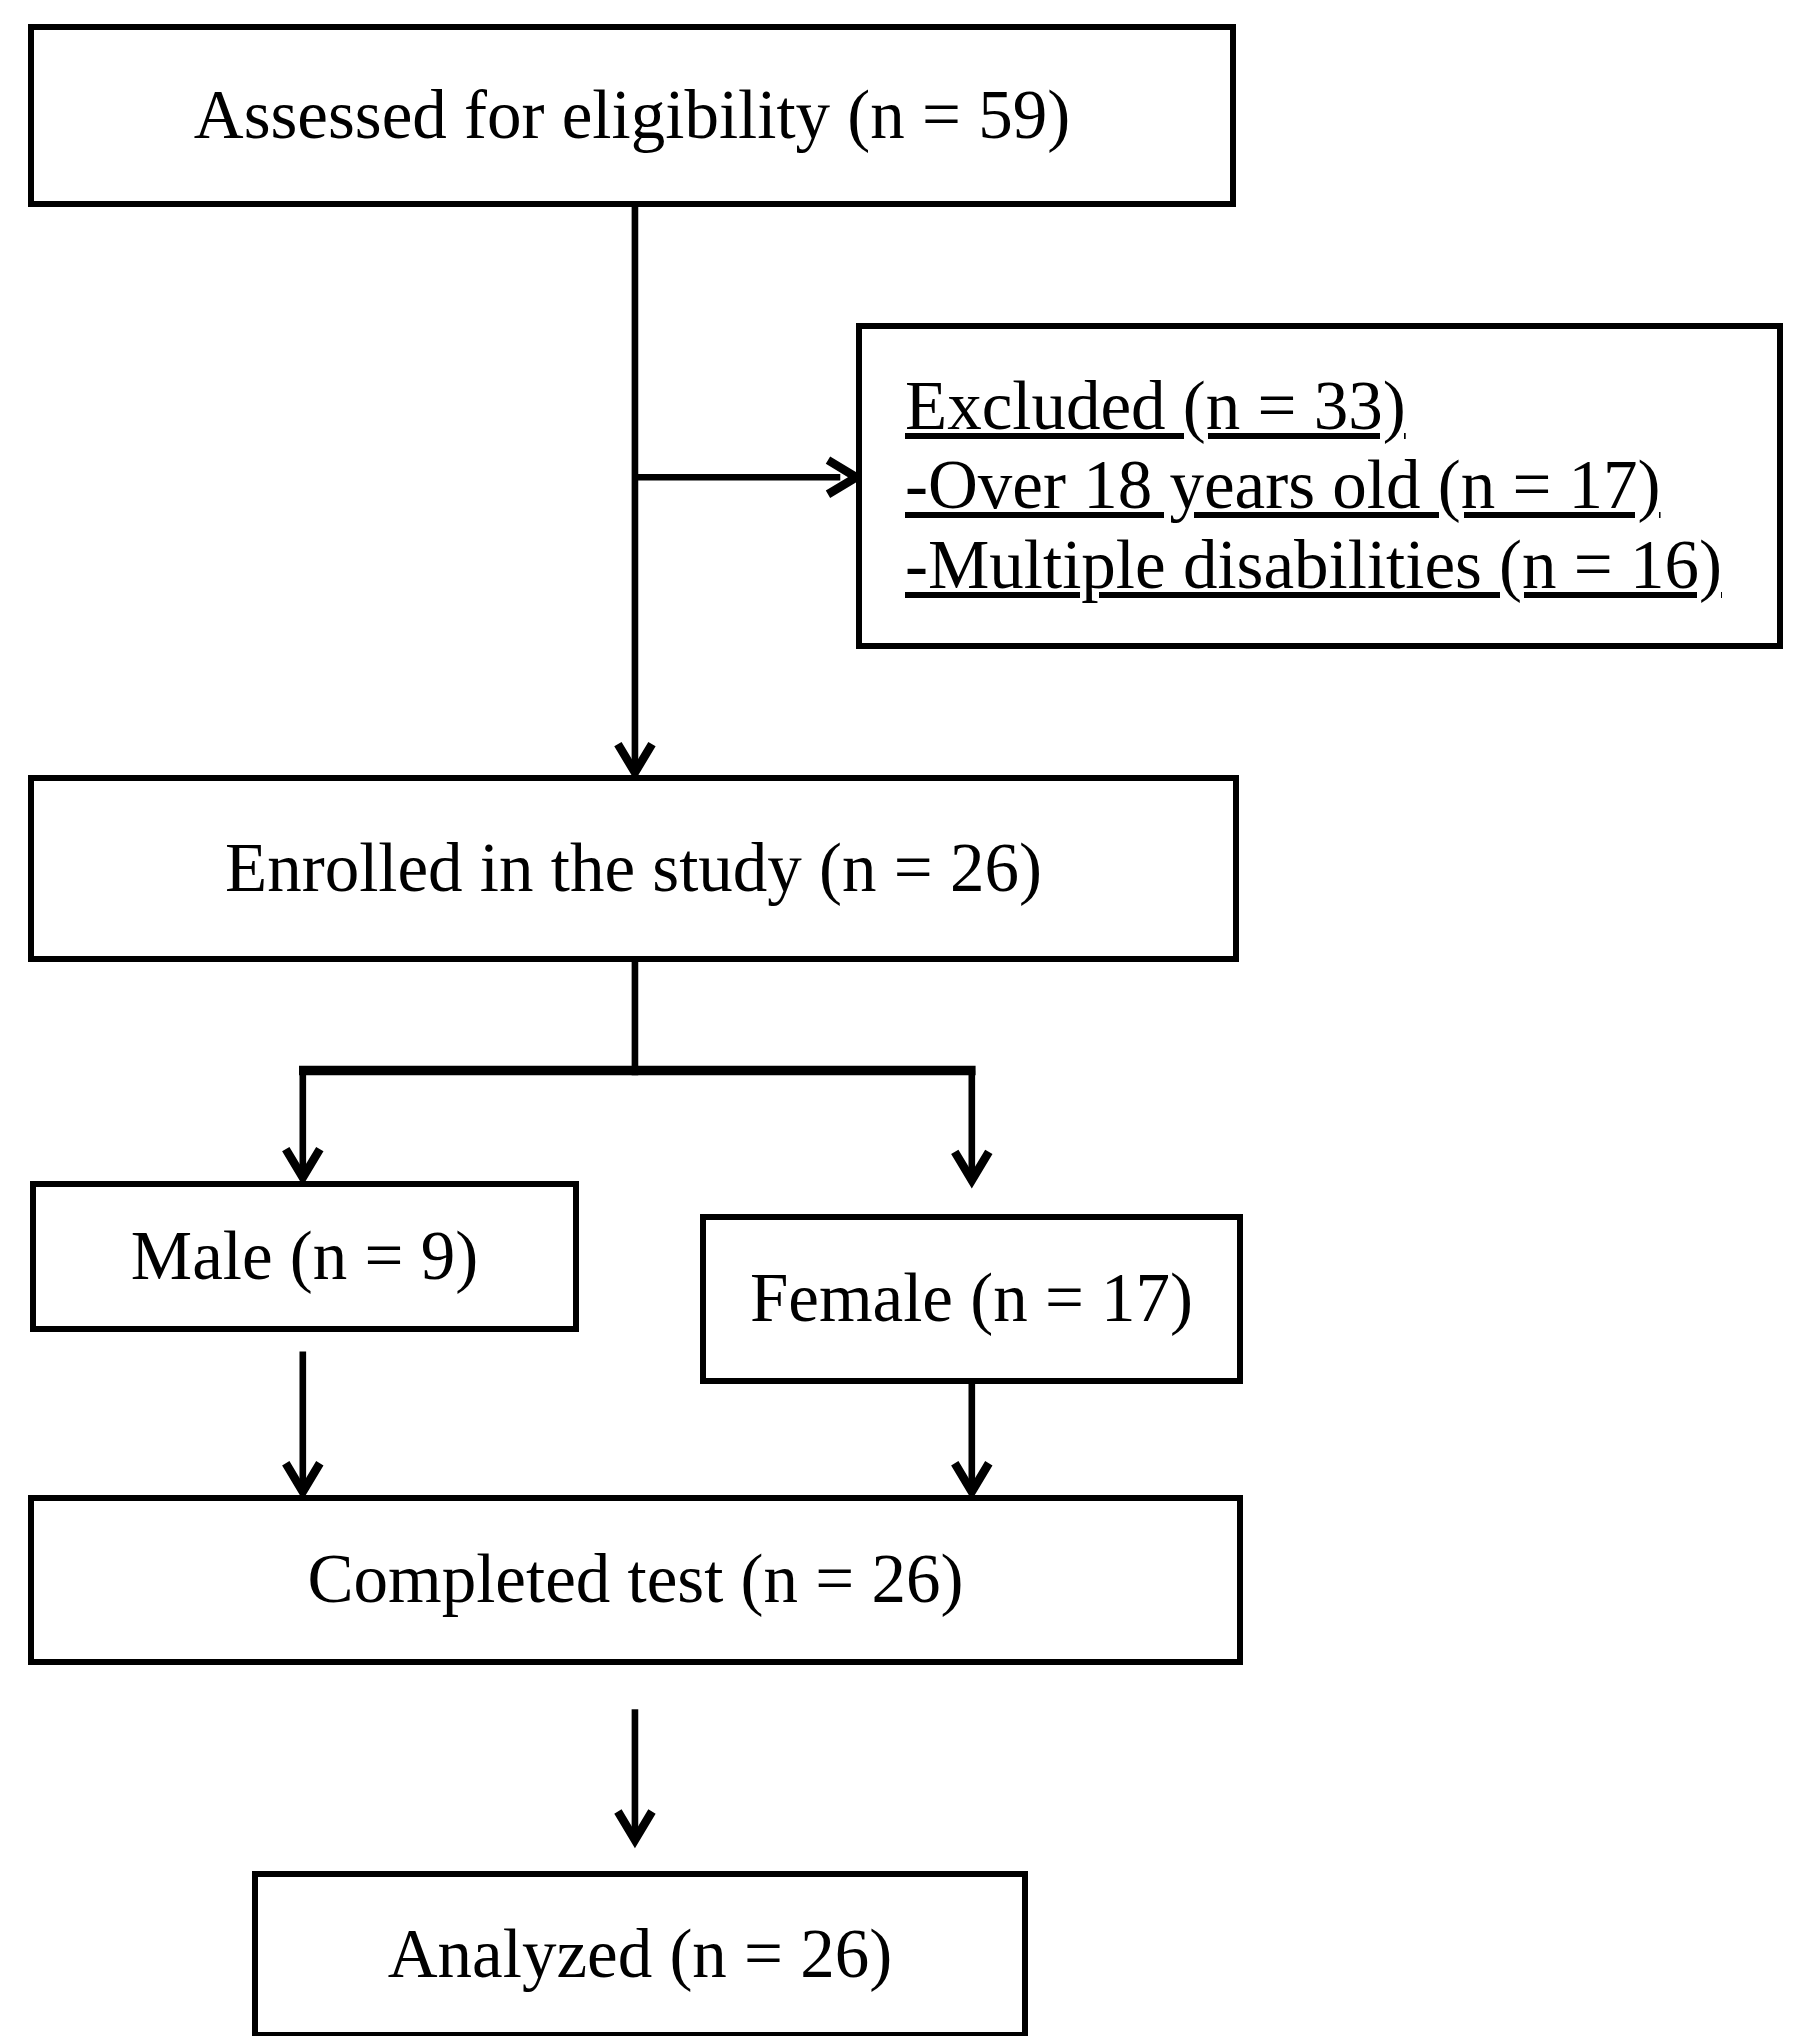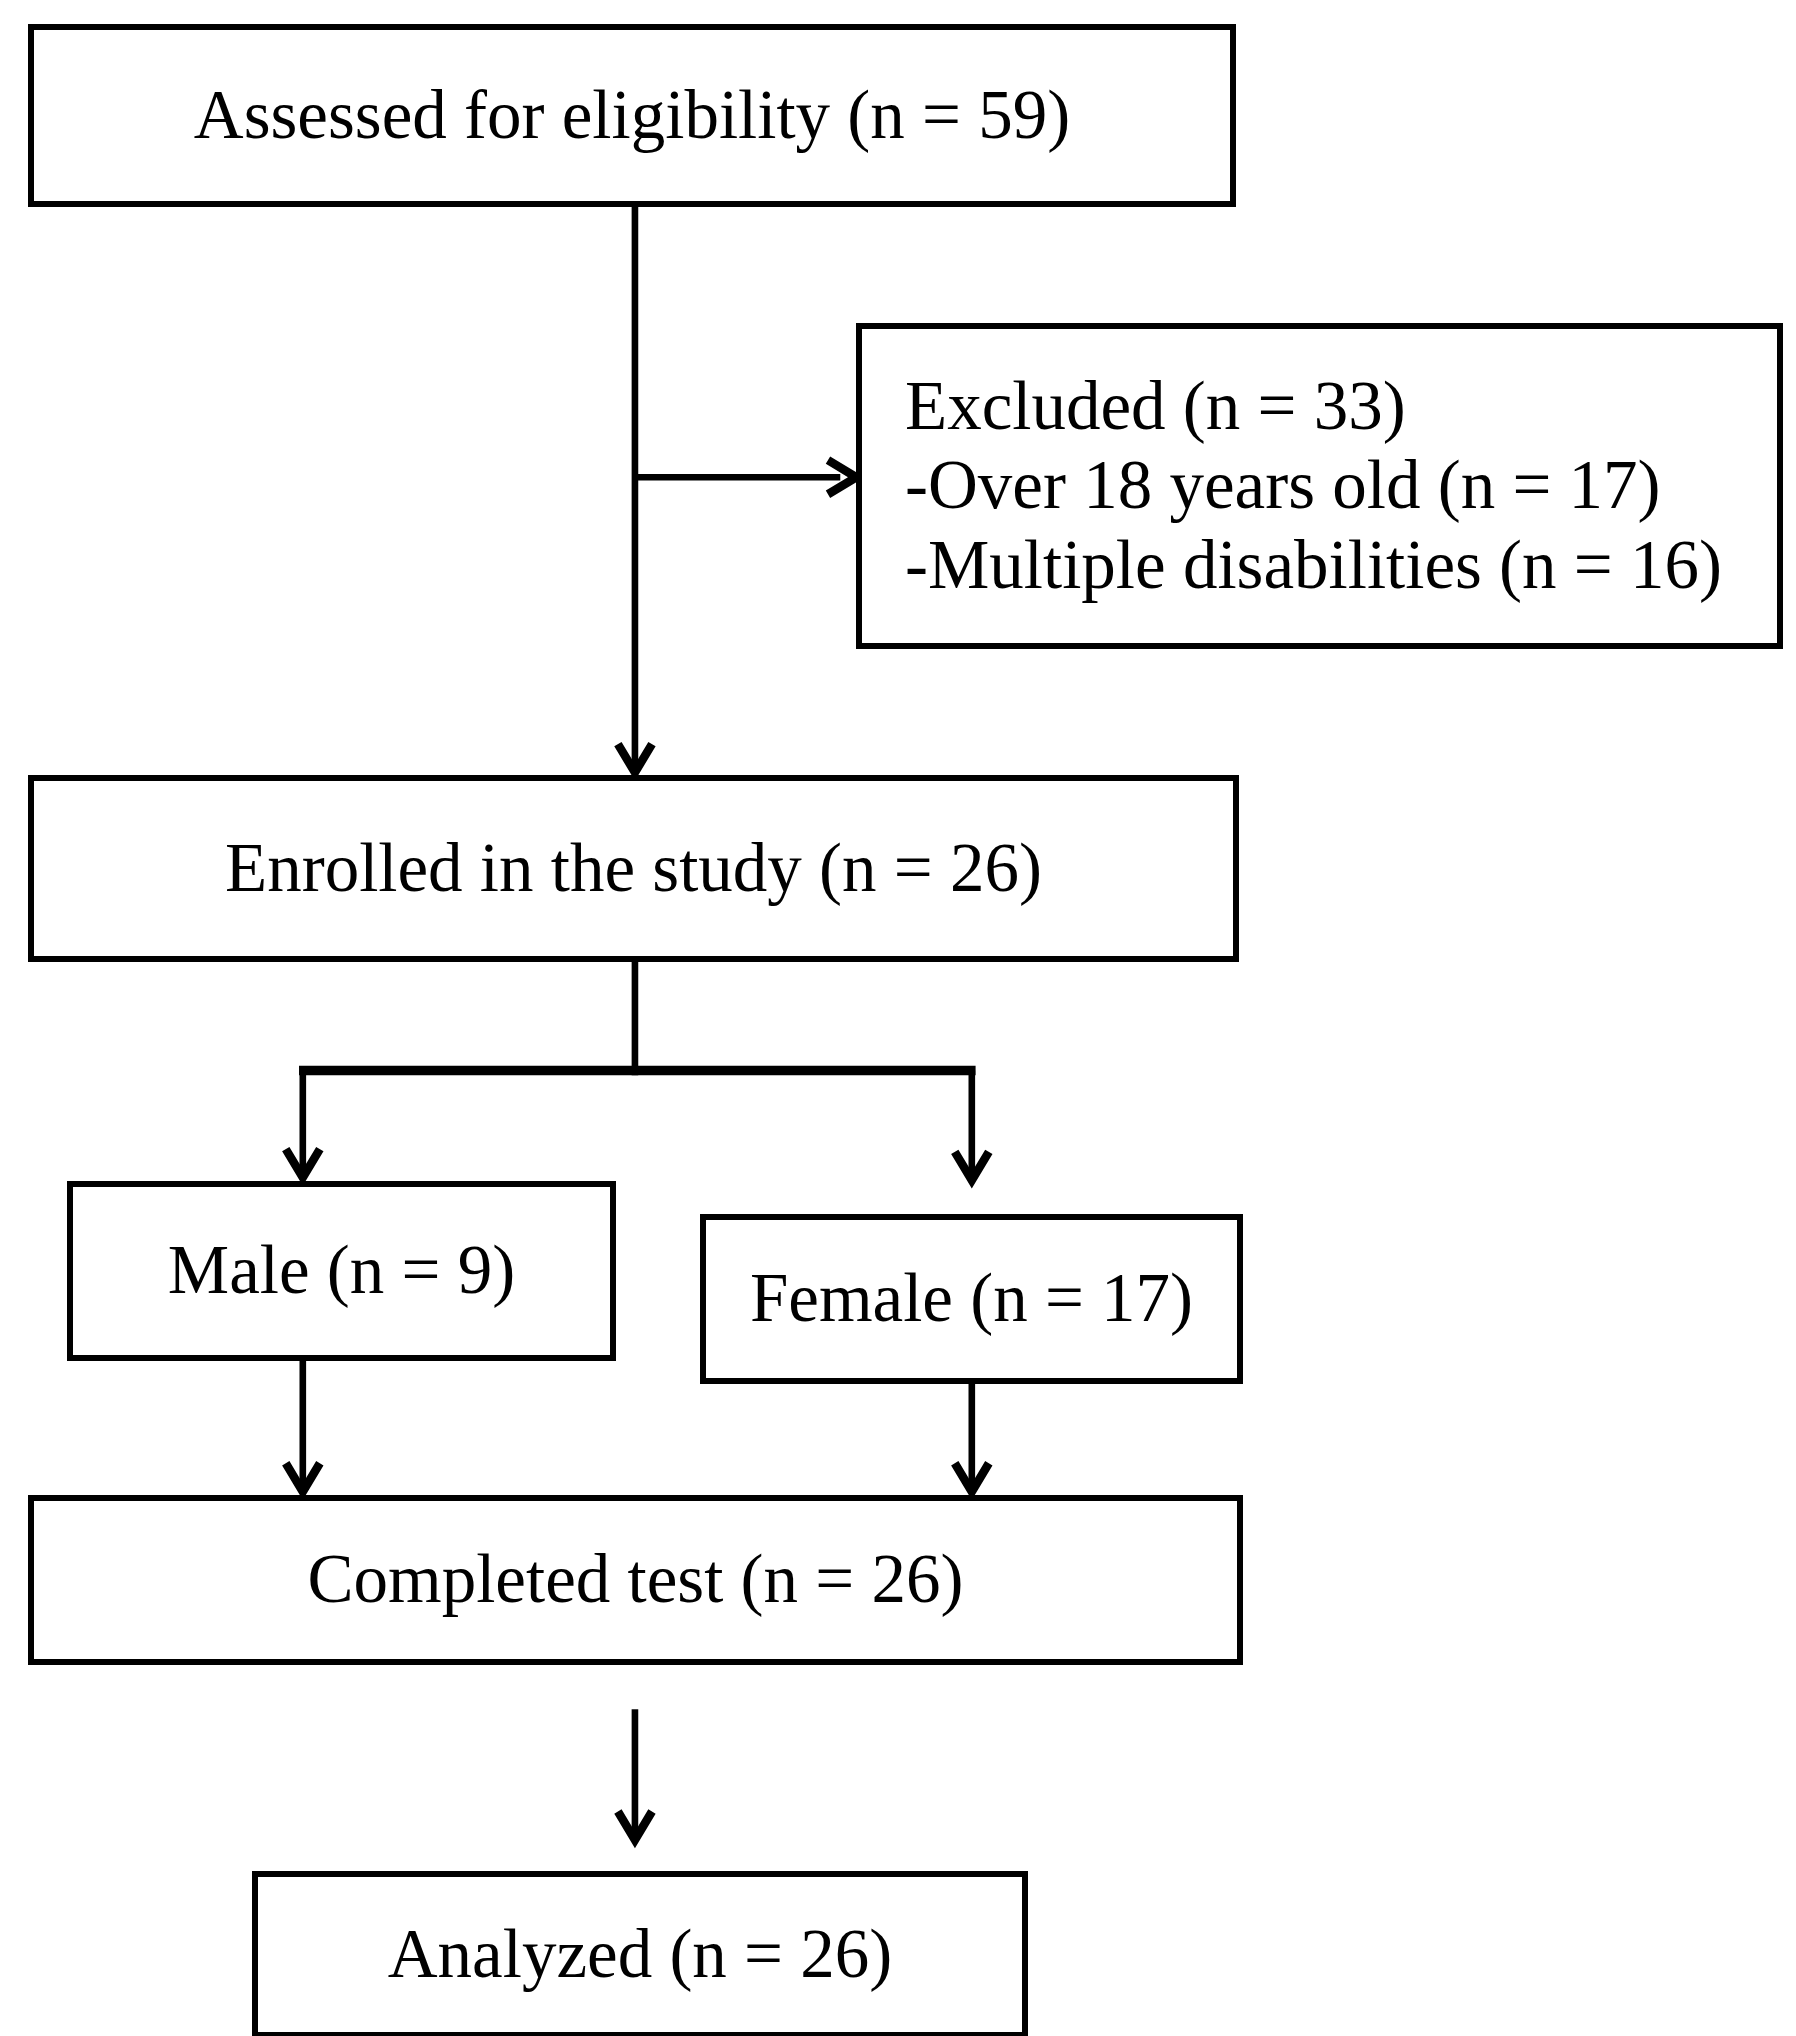--- a/index.html
+++ b/index.html
@@ -41,20 +41,21 @@
     align-items: center;
     text-align: center;
     font-size: 69px;
     line-height: 1.15;
     white-space: nowrap;
   }
   .box.left {
     align-items: flex-start;
     text-align: left;
     padding-left: 43px;
+    text-decoration: underline;
   }
 </style>
 </head>
 <body>
 
 <div class="canvas">
 
   <svg class="connectors" viewBox="0 0 1898 2152" xmlns="http://www.w3.org/2000/svg" aria-hidden="true">
 
     <path class="ln" d="M671 216 L671 812"></path>
@@ -89,21 +90,21 @@
   <div class="box left" style="left:856px; top:323px; width:927px; height:326px;">
     <div>Excluded (n = 33)</div>
     <div>-Over 18 years old (n = 17)</div>
     <div>-Multiple disabilities (n = 16)</div>
   </div>
 
   <div class="box" style="left:28px; top:775px; width:1211px; height:187px;">
     <div>Enrolled in the study (n = 26)</div>
   </div>
 
-  <div class="box" style="left:30px; top:1181px; width:549px; height:180px;margin-left:37px;">
+  <div class="box" style="left:30px; top:1181px; width:549px; height:151px;">
     <div>Male (n = 9)</div>
   </div>
 
   <div class="box" style="left:700px; top:1183px; width:543px; height:170px;margin-top:31px;">
     <div>Female (n = 17)</div>
   </div>
 
   <div class="box" style="left:28px; top:1495px; width:1215px; height:170px;">
     <div>Completed test (n = 26)</div>
   </div>

